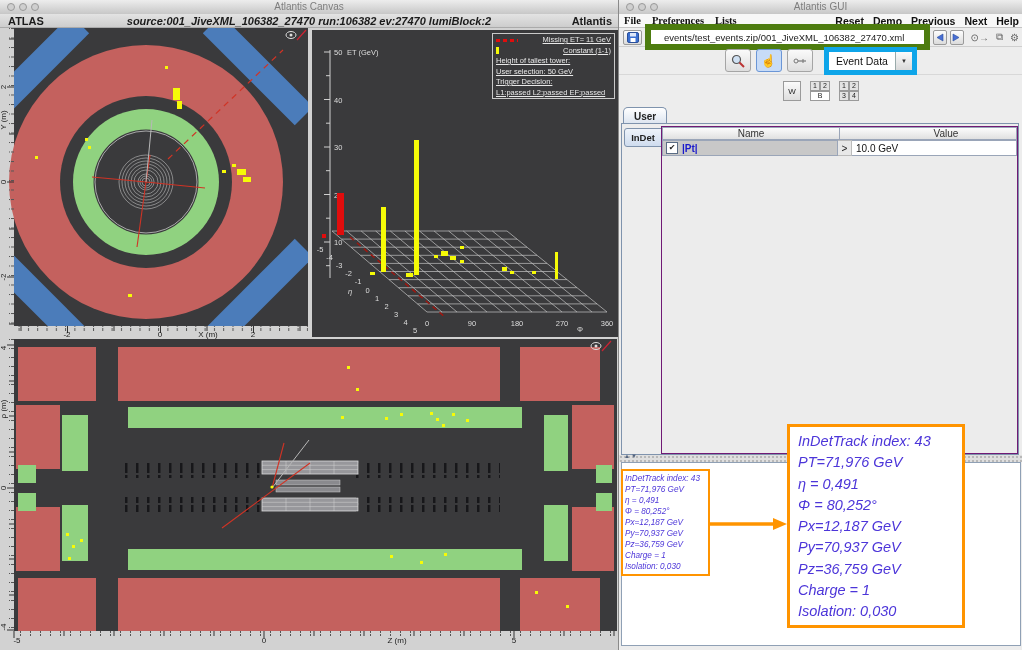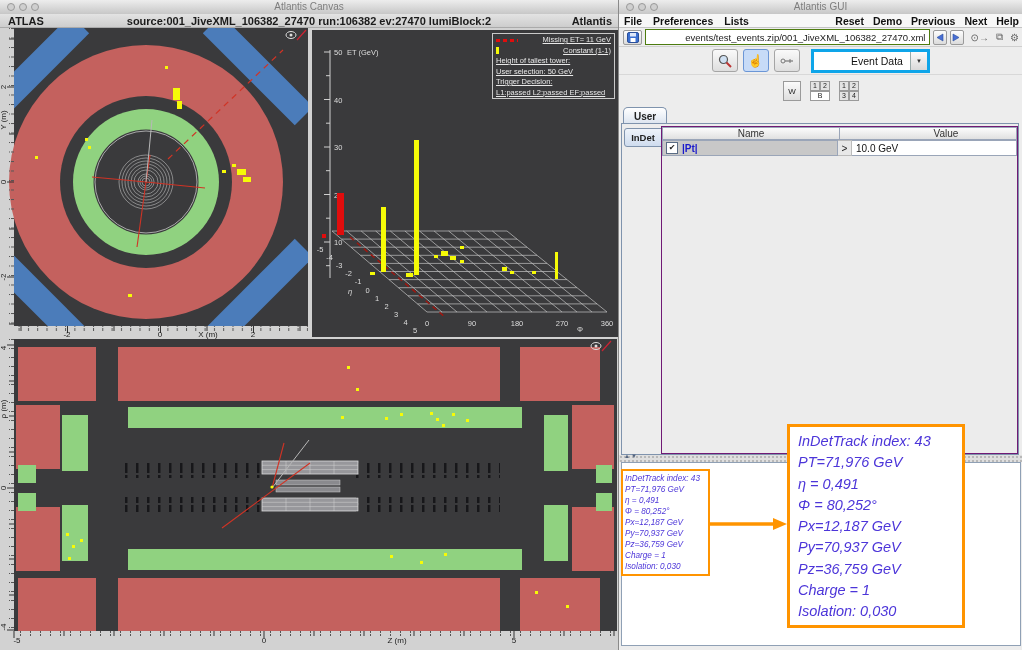--- a/index.html
+++ b/index.html
@@ -12,57 +12,57 @@
   .titlebar .title{position:absolute;left:0;right:0;top:1px;text-align:center;
             font-size:10px;color:#7d7d7d;}
   .lights{position:absolute;left:7px;top:3px;display:flex;gap:4px;}
   .light{width:8px;height:8px;border-radius:50%;background:#cfcfcf;border:1px solid #9a9a9a;box-sizing:border-box;}
   
   #canvas-win{left:0;top:0;width:618px;height:650px;background:#d2d2d2;}
   #infobar{position:absolute;left:0;top:14px;width:618px;height:14px;
            background:linear-gradient(#e3e3e3,#cdcdcd);border-bottom:1px solid #aaa;
            font-size:11px;font-weight:bold;color:#1b1b1b;box-sizing:border-box;}
   #infobar .left{position:absolute;left:8px;top:1px;}
-  #infobar .mid{position:absolute;left:0;right:0;top:1px;text-align:center;}
+  #infobar .mid{position:absolute;left:0;right:0;top:1px;text-align:center;font-style:italic;}
   #infobar .right{position:absolute;right:6px;top:1px;}
   svg text{font-family:"Liberation Sans",sans-serif;}
   
   #lego-legend{left:492px;top:33px;width:123px;height:66px;background:#3a3a3c;
       border:1px solid #c9c9c9;color:#e8e8e8;font-size:7.5px;line-height:10.5px;
       padding:1px 3px;box-sizing:border-box;}
   #lego-legend .r{display:flex;align-items:center;text-decoration:underline;}
   #lego-legend .spacer{flex:1;}
   .red-dashes{display:inline-block;width:22px;height:3px;margin-right:4px;
       background:repeating-linear-gradient(90deg,#e00d0d 0 4px,transparent 4px 7px);}
   .yellow-mark{display:inline-block;width:3px;height:7px;background:#f6fb07;margin-right:4px;}
   
   #gui-win{left:618px;top:0;width:404px;height:650px;background:#ededed;
            border-left:1px solid #8a8a8a;box-sizing:border-box;}
   #menubar{position:absolute;left:0;top:14px;width:404px;height:14px;background:#f7f7f7;
            border-bottom:1px solid #c4c4c4;font-size:10.5px;font-weight:bold;color:#111;box-sizing:border-box;}
-  #menubar .ml{position:absolute;left:5px;top:1px;display:flex;gap:11px;}
+  #menubar .ml{position:absolute;left:5px;top:1px;display:flex;gap:11px;font-family:Liberation Serif, serif;}
   #menubar .mr{position:absolute;right:4px;top:1px;display:flex;gap:9px;}
   .menu-item{cursor:default;}
   #filebar{position:absolute;left:0;top:28px;width:404px;height:19px;display:flex;
            align-items:center;gap:3px;padding:0 4px;box-sizing:border-box;
            border-bottom:1px solid #cfcfcf;}
   .tool-btn{height:15px;border:1px solid #9a9a9a;border-radius:2px;
            background:linear-gradient(#fdfdfd,#dcdcdc);display:flex;align-items:center;
            justify-content:center;box-sizing:border-box;}
-  #file-input{flex:1;height:14px;border:1px solid #4d7c0f;background:#fff;
-           font-size:9.5px;color:#222;padding:0 3px;font-family:"Liberation Sans",sans-serif;text-align:right;}
+  #file-input{flex:1;height:14px;border:6px solid #4d7c0f;background:#fff;
+           font-size:9.5px;color:#222;padding:0 13px;font-family:"Liberation Sans",sans-serif;}
   .nav-arrow{width:14px;}
   .gray-ico{color:#666;font-size:10px;margin-left:4px;}
   #modebar{position:absolute;left:0;top:47px;width:404px;height:27px;display:flex;
            align-items:center;justify-content:center;gap:5px;border-bottom:1px solid #d8d8d8;}
   .mode-btn{width:24px;height:21px;border:1px solid #a5a5a5;border-radius:3px;
            background:linear-gradient(#fafafa,#dedede);display:flex;align-items:center;justify-content:center;}
   .mode-btn.sel{background:#c7dbf7;border:1px solid #6b96d6;}
-  #event-dd{margin-left:6px;height:18px;border:3px solid #0ea5e9;background:#fff;
-           display:flex;align-items:center;font-size:10.5px;color:#111;padding-left:30px;}
+  #event-dd{margin-left:6px;height:18px;border:5px solid #0ea5e9;background:#fff;
+           display:flex;align-items:center;font-size:10.5px;color:#111;}
   #event-dd .lbl{padding:0 7px;}
   #event-dd .arrow{width:16px;height:100%;border-left:1px solid #9aa;display:flex;
            align-items:center;justify-content:center;background:linear-gradient(#fbfbfb,#d9d9d9);
            font-size:6px;color:#333;}
   #layoutbar{position:absolute;left:0;top:74px;width:404px;height:33px;display:flex;
            align-items:center;justify-content:center;gap:9px;}
   .win-btn{border:1px solid #9a9a9a;background:linear-gradient(#fbfbfb,#dedede);
            font-size:8px;color:#222;text-align:center;box-sizing:border-box;}
   .grid-cell{border:1px solid #9a9a9a;display:flex;align-items:center;justify-content:center;
            font-size:7px;color:#222;background:#e3e3e3;box-sizing:border-box;}

